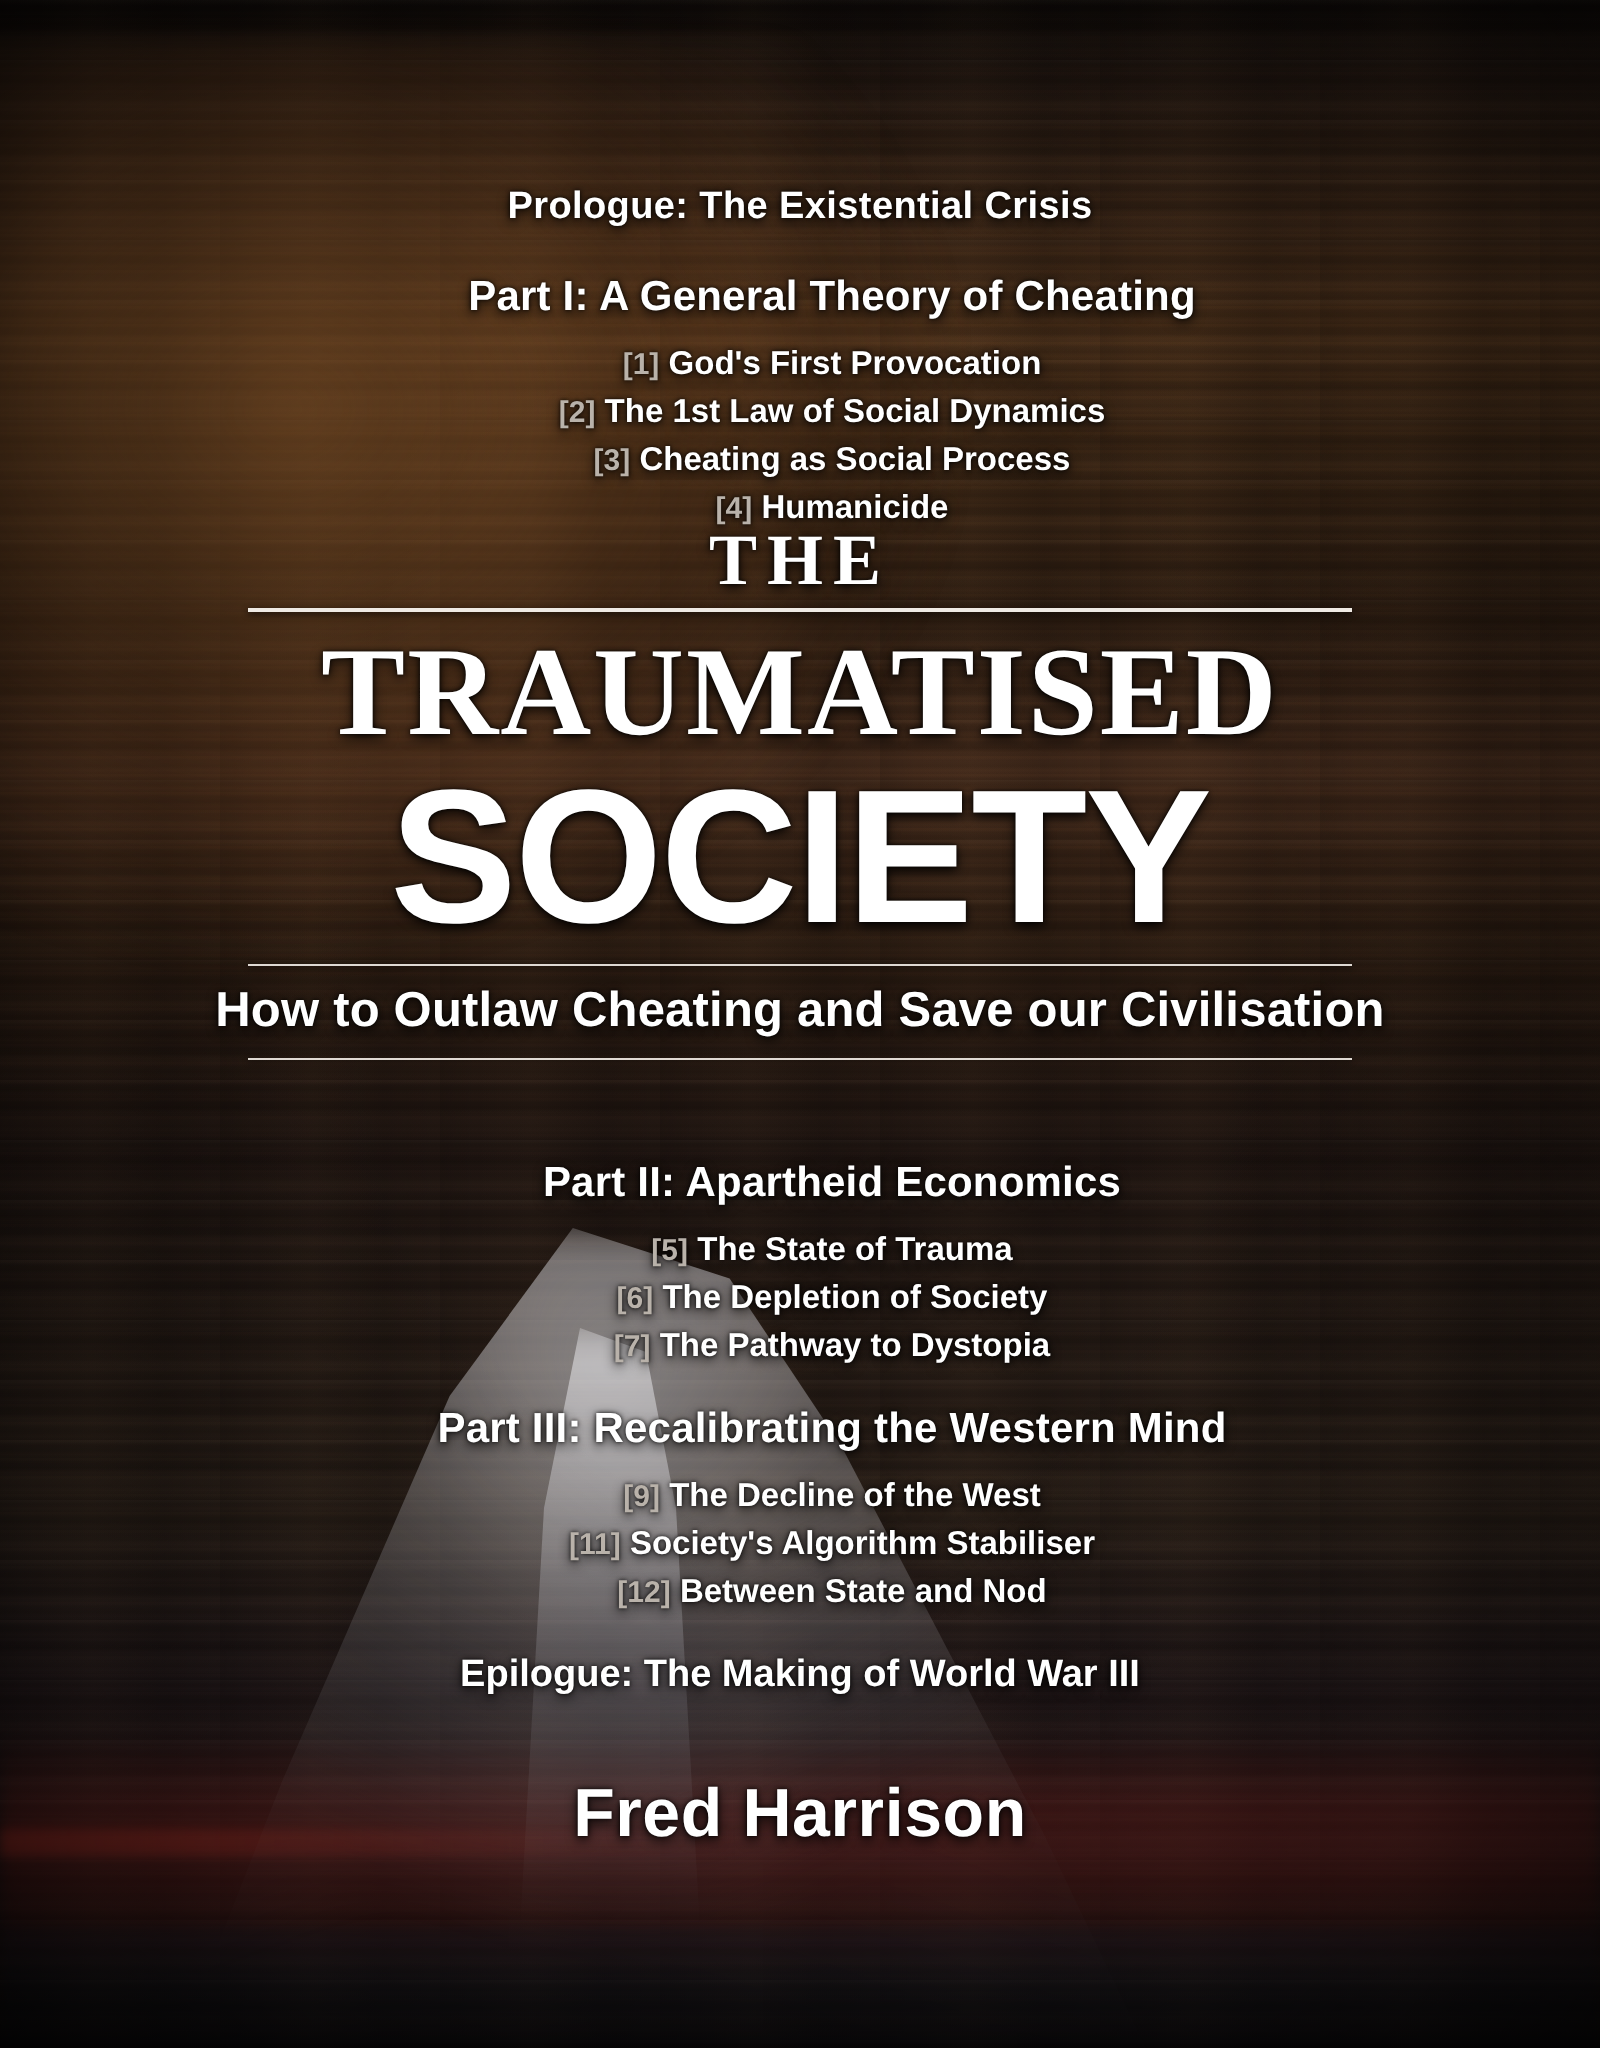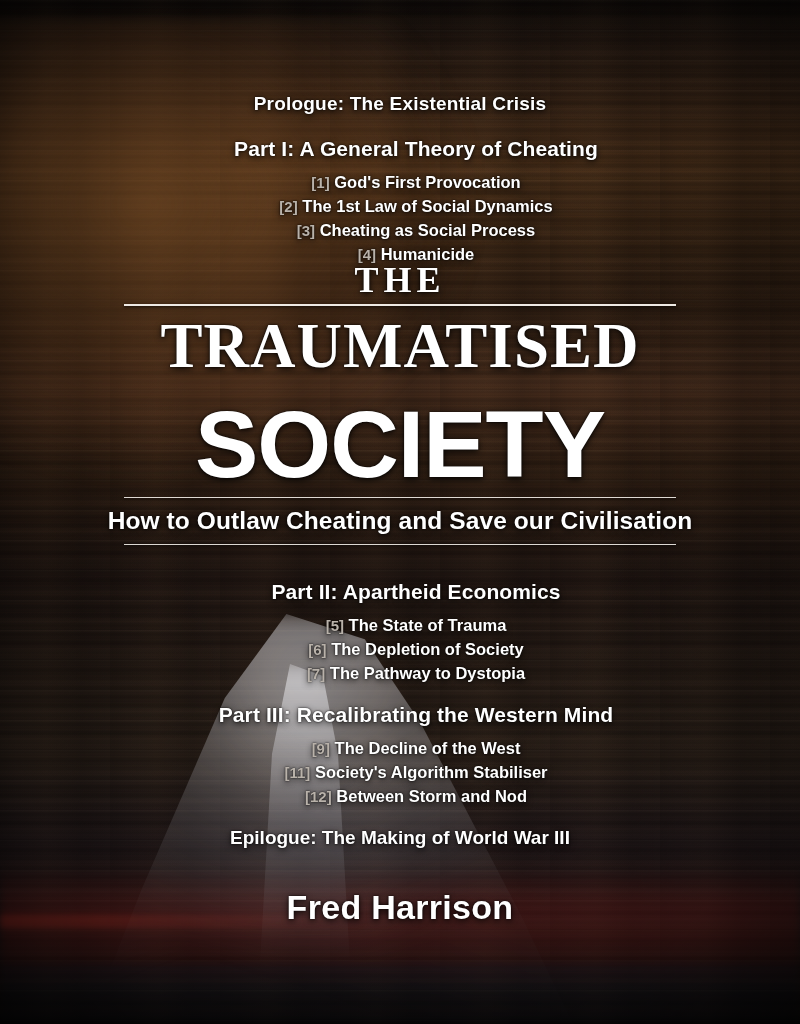--- a/index.html
+++ b/index.html
@@ -235,21 +235,20 @@
     line-height: 1.08;
     padding: 6px 16px 2px;
   }
   .society {
     font-family: "Liberation Sans", sans-serif;
     font-size: 95px;
     font-weight: bold;
     letter-spacing: -1px;
     line-height: 0.99;
     padding: 0 0 6px;
-    margin-top: 15px;
   }
   .subtitle {
     font-size: 24.5px;
     font-weight: bold;
     padding: 9px 0 9px;
     letter-spacing: 0.1px;
   }
   .part2 {
     position: absolute;
     top: 580px;
@@ -353,21 +352,21 @@
       <div class="chapter">
         <span class="num">[9]</span>
         <span>The Decline of the West</span>
       </div>
       <div class="chapter">
         <span class="num">[11]</span>
         <span>Society's Algorithm Stabiliser</span>
       </div>
       <div class="chapter">
         <span class="num">[12]</span>
-        <span>Between Storm and Nod</span>
+        <span>Between State and Nod</span>
       </div>
     </div>
 
     <div class="epilogue">Epilogue: The Making of World War III</div>
 
     <div class="author">Fred Harrison</div>
 
   </div>
 </div>
 

